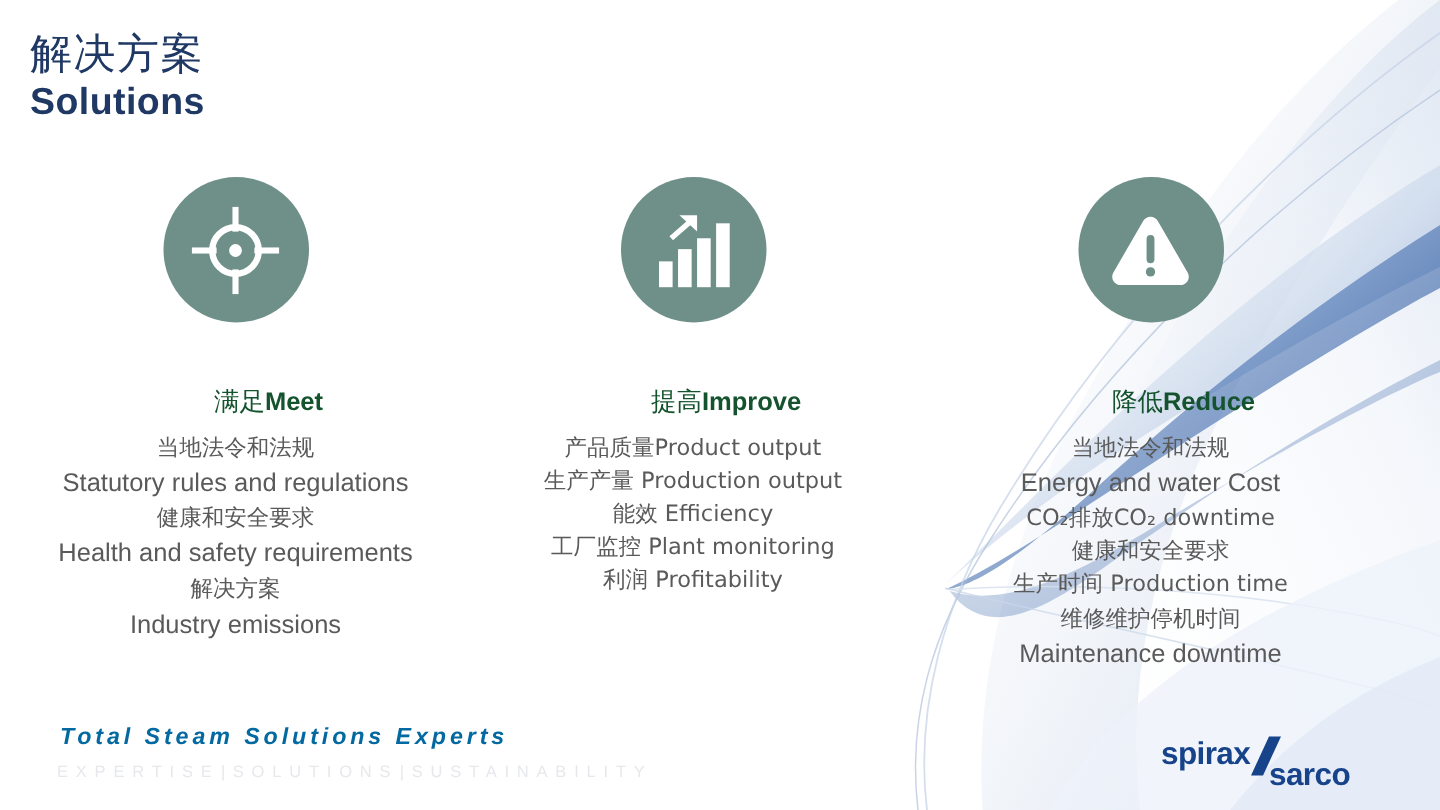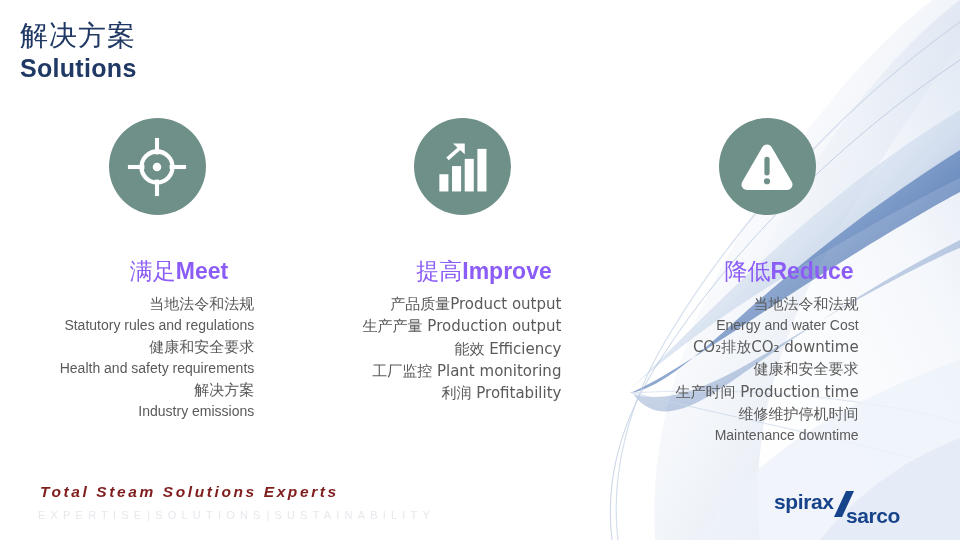--- a/index.html
+++ b/index.html
@@ -72,60 +72,60 @@
     border-radius: 50%;
     background: #6E9089;
     display: flex;
     align-items: center;
     justify-content: center;
   }
   .icon-circle svg { display: block; }
 
   .col-heading {
     margin-top: 44px;
-    font-size: 23px;
-    color: #8b5cf6;
+    font-size: 17px;
+    color: #14532d;
     white-space: nowrap;
     line-height: 1.1;
     margin-left: 44px;
   }
   .col-heading .cn {
     font-family: "DejaVu Sans", sans-serif;
     font-weight: normal;
   }
   .col-heading .en {
     font-weight: bold;
     font-family: "Liberation Sans", sans-serif;
   }
 
   .col-lines {
     margin-top: 9px;
-    text-align: right;
+    text-align: center;
   }
   .col-lines .line {
     font-size: 15px;
     color: #5A5A5A;
     line-height: 1.48;
     white-space: nowrap;
     font-family: "DejaVu Sans", sans-serif;
   }
   .col-lines .line.en-only {
     font-family: "Liberation Sans", sans-serif;
-    font-size: 14px;
+    font-size: 17px;
   }
 
   
   #footer-tagline {
     position: absolute;
     left: 40px;
     top: 483px;
     font-size: 15.5px;
     font-weight: bold;
     font-style: italic;
-    color: #7f1d1d;
+    color: #0369a1;
     letter-spacing: 2.6px;
     white-space: nowrap;
   }
   #footer-pillars {
     position: absolute;
     left: 38px;
     top: 509px;
     font-size: 11px;
     color: #E6E8EC;
     letter-spacing: 5.2px;

